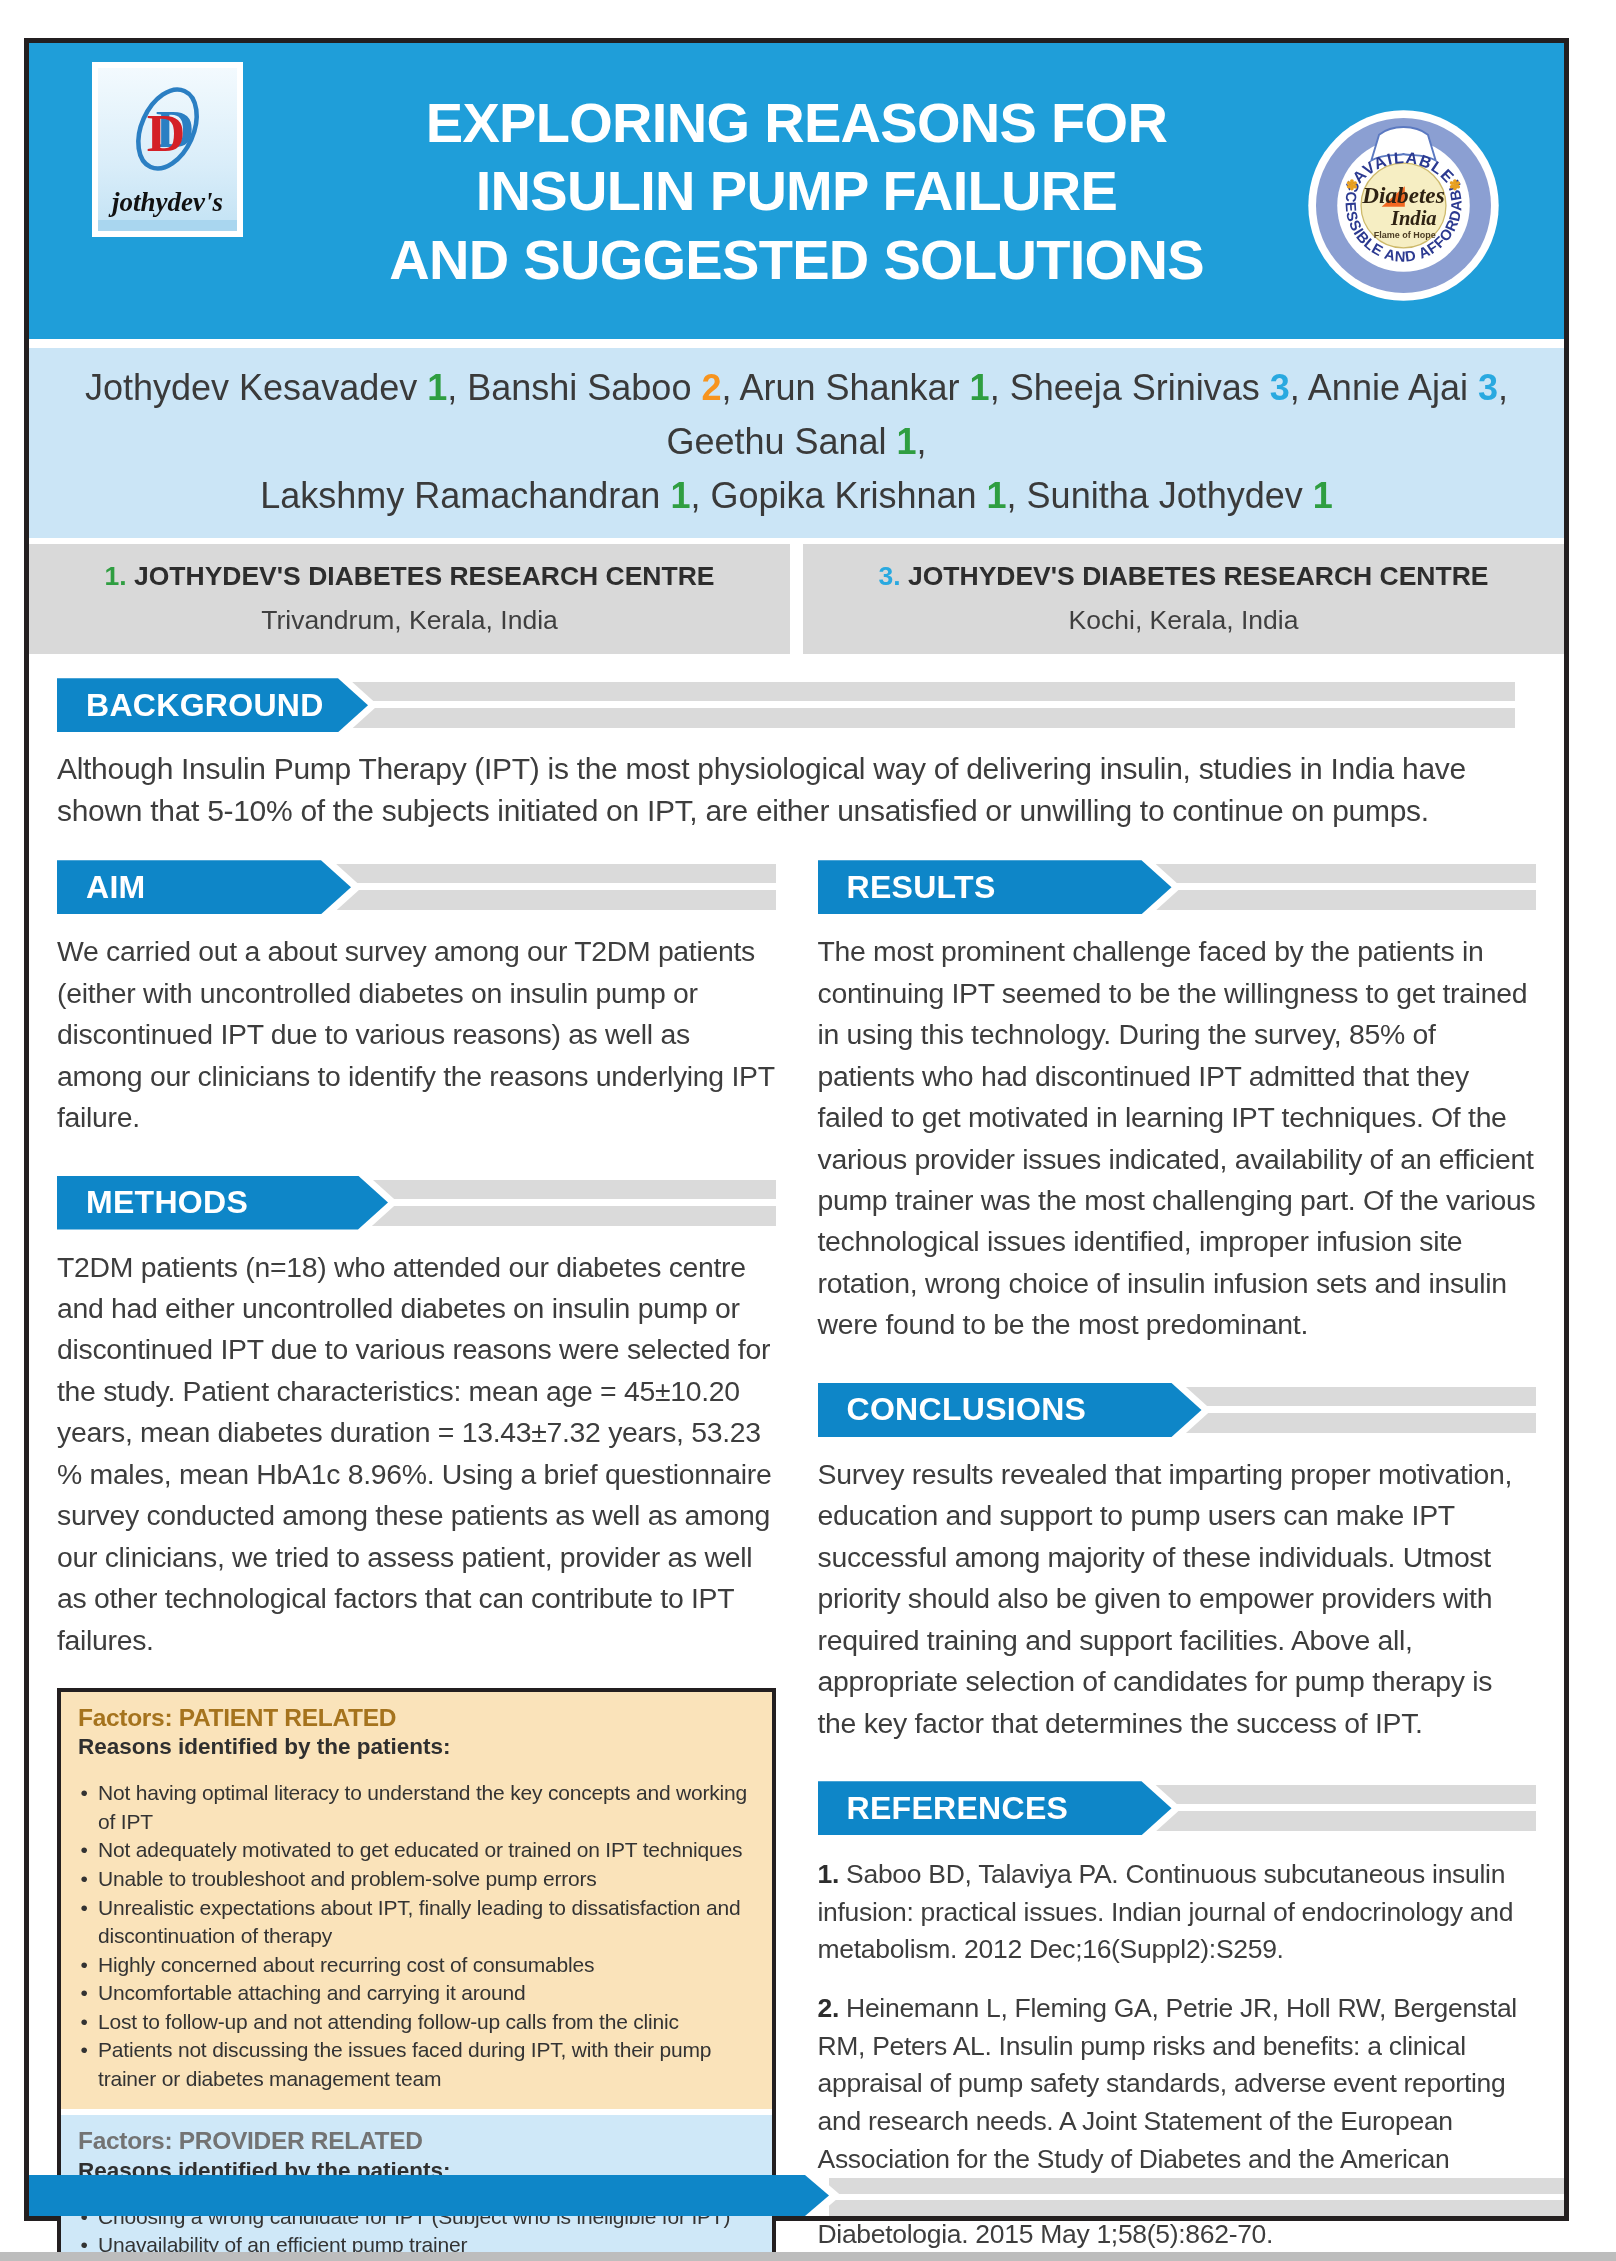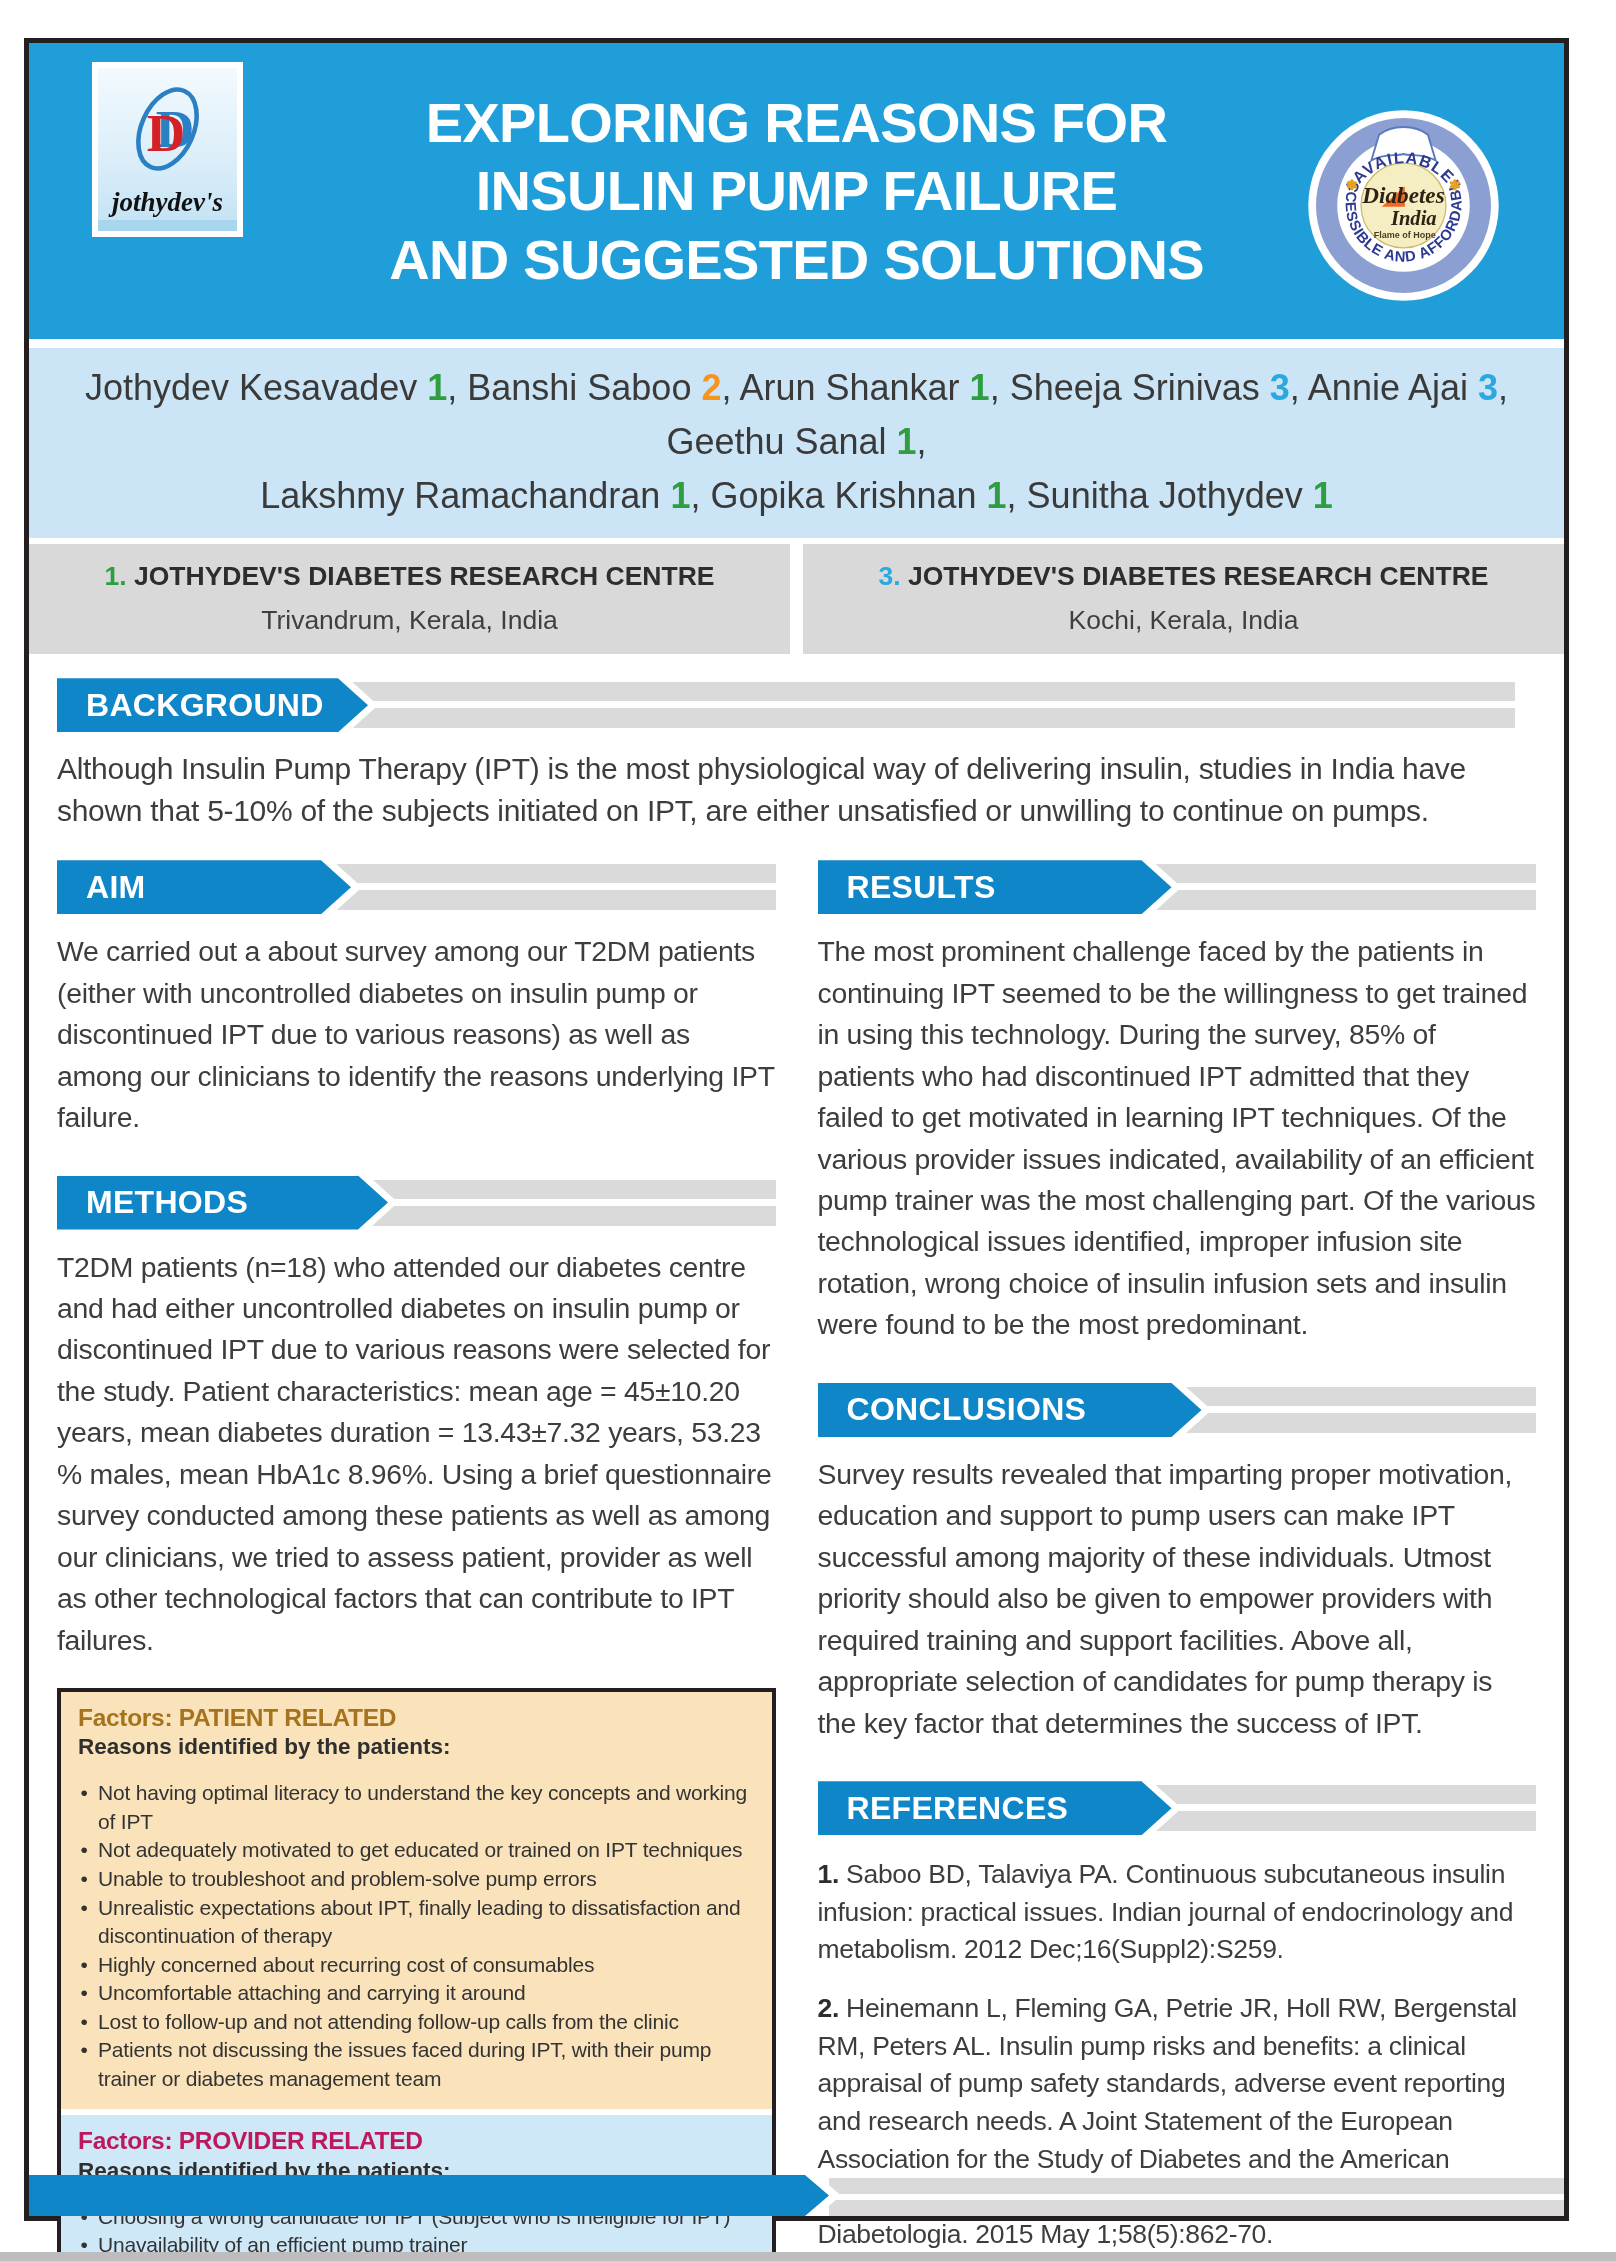--- a/index.html
+++ b/index.html
@@ -72,21 +72,21 @@
   .col .ribbon:first-child { margin-top:0; }
 
   
   .factors { border:4.6px solid #231f20; margin-top:26.5px; background:#ffffff; }
   .factor { padding:12px 17px 16px; }
   .factor + .factor { margin-top:6px; }
   .f-patient { background:#fae3ba; }
   .f-provider { background:#cfe8f8; }
   .factor-title { font-size:24.5px; font-weight:bold; letter-spacing:-0.3px; }
   .f-patient .factor-title { color:#a5731d; }
-  .f-provider .factor-title { color:#be185d; }
+  .f-provider .factor-title { color:#737373; }
   .factor-sub { font-size:22.5px; font-weight:bold; color:#2f2f2f; margin-top:2.6px; }
   .factor ul { list-style:none; margin-top:19px; }
   .factor li { position:relative; font-size:21px; line-height:1.36; color:#333333;
                padding-left:20px; letter-spacing:-0.2px; }
   .factor li::before { content:"•"; position:absolute; left:2.6px; }
 
   
   .ref { font-size:26.5px; line-height:1.42; color:#3d3d3d; margin-top:21px; letter-spacing:-0.3px; }
   .ref b { color:#2d2d2d; }
 

